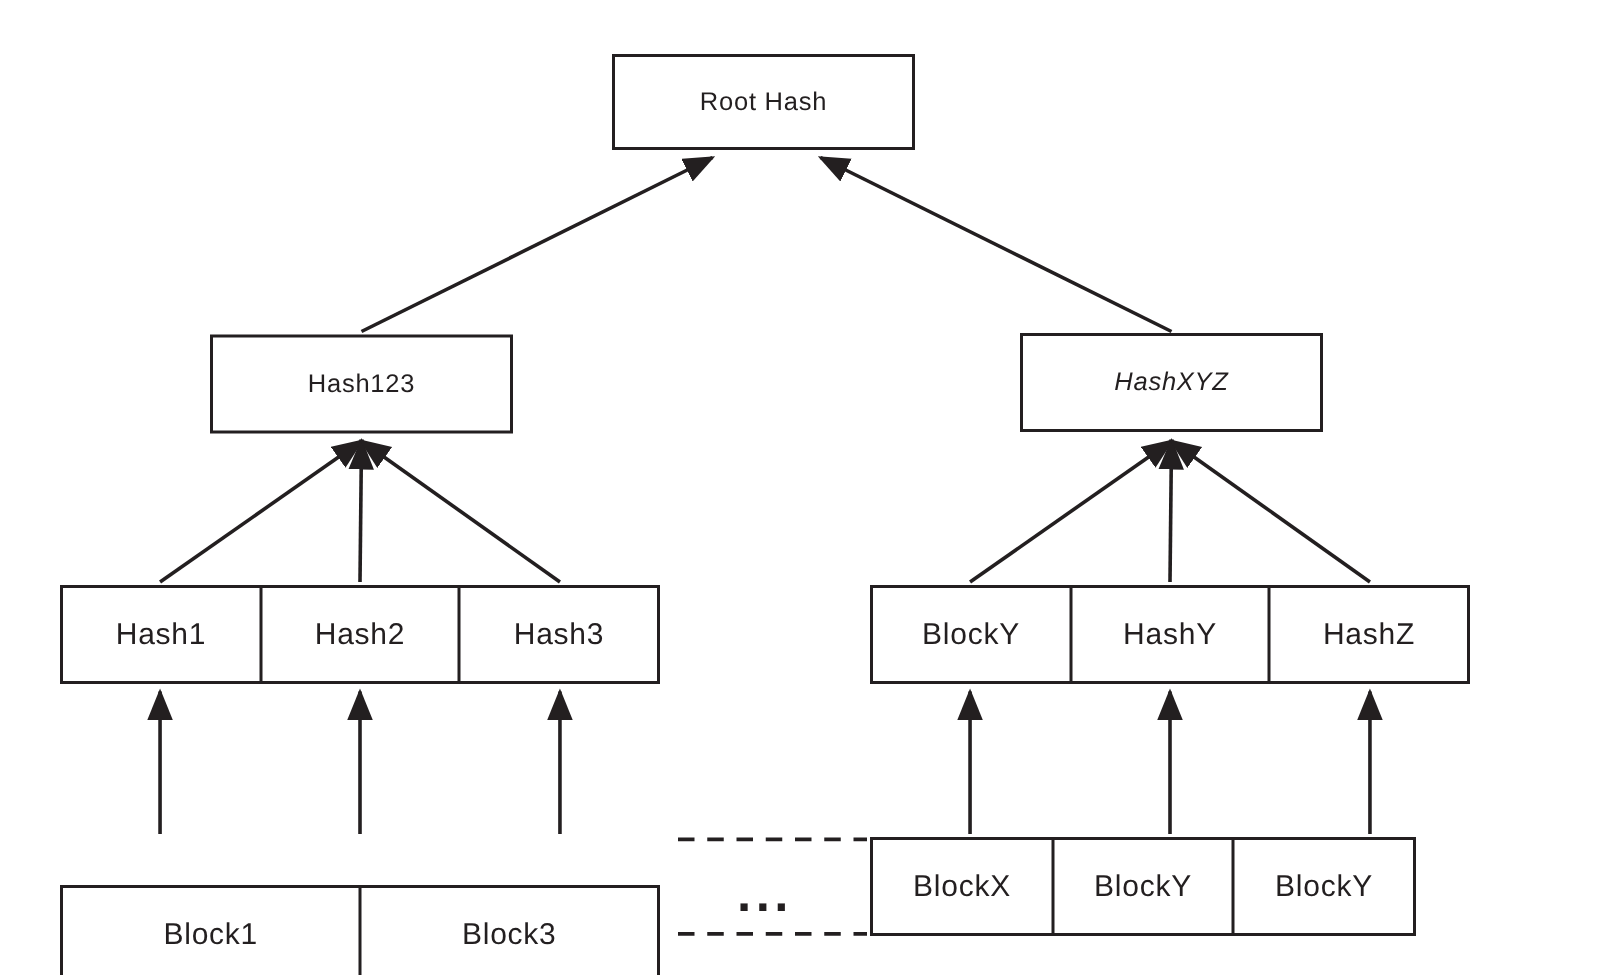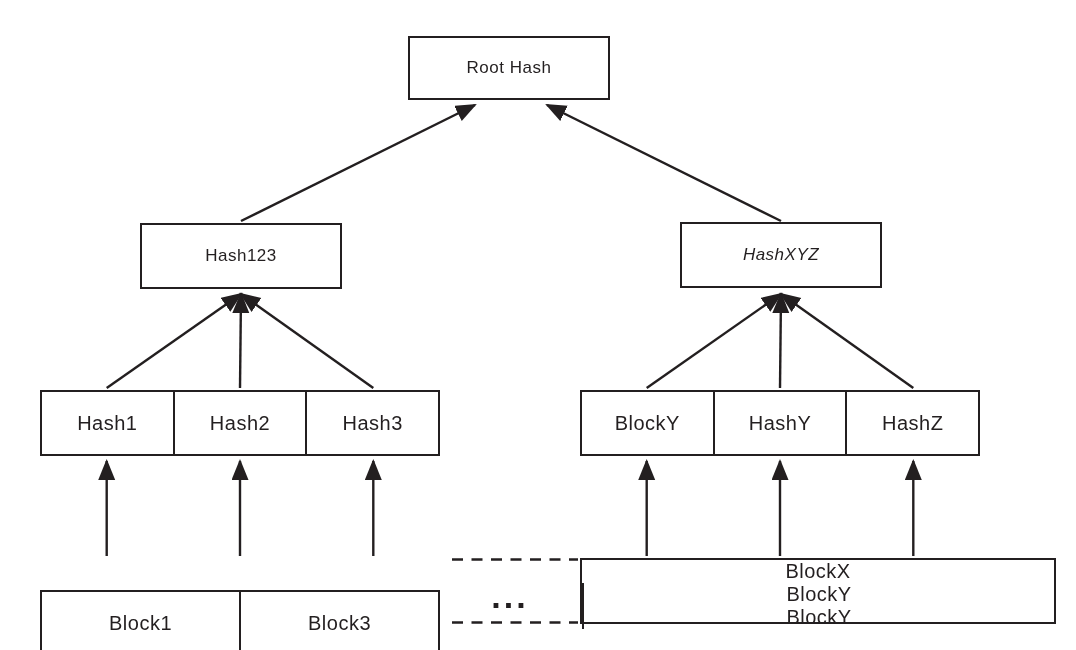--- a/index.html
+++ b/index.html
@@ -46,21 +46,21 @@
     box-sizing: border-box;
   }
   .cell + .cell { border-left: 2.5px solid #231f20; }
 
   .node-root   { left: 408px; top: 36px;  width: 202px; height: 64px; }
   .node-h123   { left: 140px; top: 223px; width: 202px; height: 66px; }
   .node-hxyz   { left: 680px; top: 222px; width: 202px; height: 66px; font-style: italic; }
   .row-hash-l  { left: 40px;  top: 390px; width: 400px; height: 66px; }
   .row-hash-r  { left: 580px; top: 390px; width: 400px; height: 66px; }
   .row-block-l { left: 40px;  top: 558px; width: 400px; height: 66px; margin-top: 32px; }
-  .row-block-r { left: 580px; top: 558px; width: 476px; height: 66px; flex-direction: column; }
+  .row-block-r { left: 580px; top: 558px; width: 364px; height: 66px; }
 
   .ellipsis {
     position: absolute;
     left: 472px; top: 558px;
     width: 76px; height: 58px;
     display: flex;
     align-items: flex-end;
     justify-content: center;
     font-size: 34px;
     font-weight: bold;

